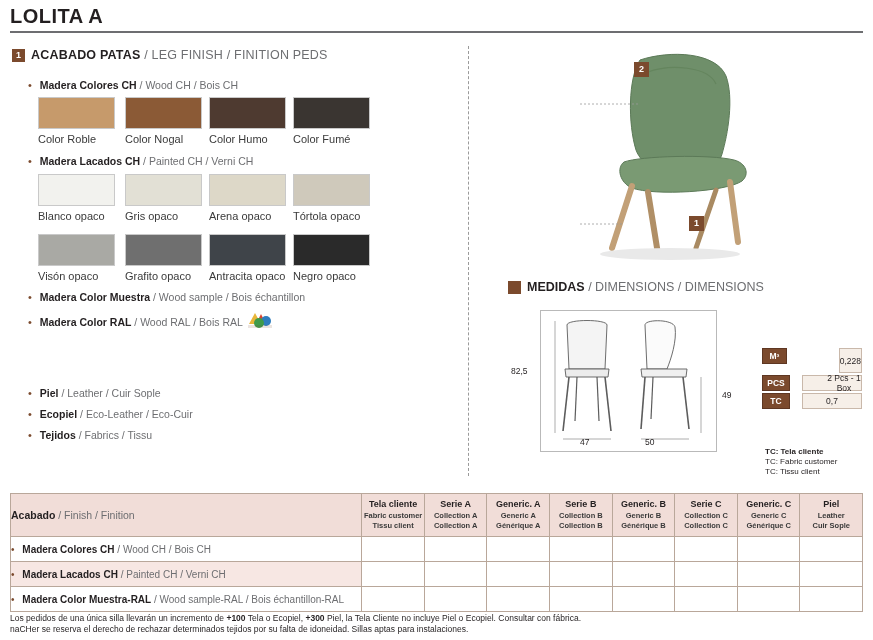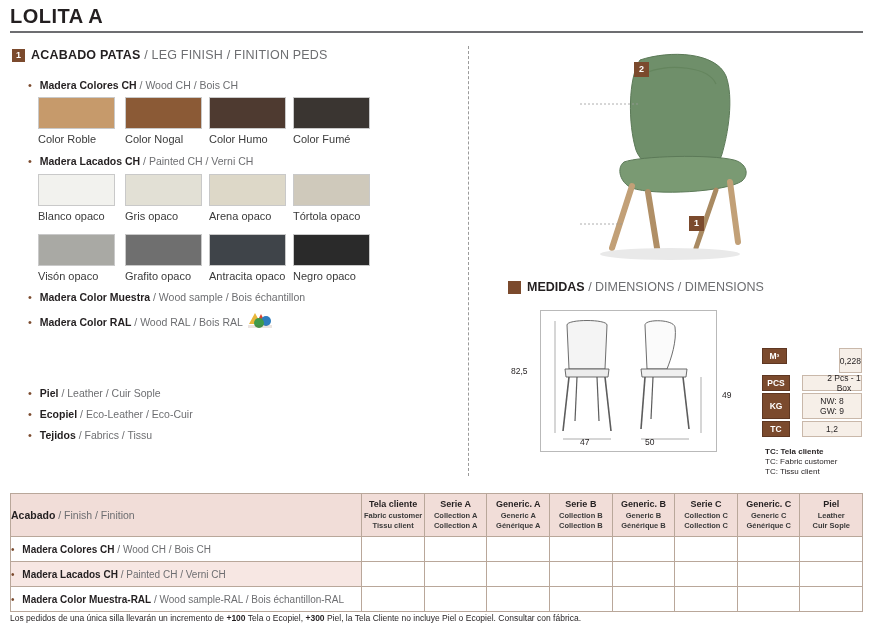--- a/index.html
+++ b/index.html
@@ -259,27 +259,22 @@
   <div class="spec">
     <div class="spec-row">
       <div class="spec-key" style="height:16px;">M³</div>
       <div class="spec-val" style="height:25px;margin-left:40px;">0,228</div>
     </div>
     <div class="spec-row">
       <div class="spec-key" style="height:16px;">PCS</div>
       <div class="spec-val" style="height:16px;padding-left:24px;">2 Pcs - 1 Box</div>
     </div>
     <div class="spec-row">
-      <div class="spec-key" style="height:26px;">KG</div>
-      <div class="spec-val" style="height:26px;white-space:pre-line;">NW: 8
-GW: 9</div>
-    </div>
-    <div class="spec-row">
       <div class="spec-key" style="height:16px;">TC</div>
-      <div class="spec-val" style="height:16px;">1,2</div>
+      <div class="spec-val" style="height:16px;">0,7</div>
     </div>
   </div>
   <div class="tc-note">
     <div class="b">TC: Tela cliente</div>
     <div>TC: Fabric customer</div>
     <div>TC: Tissu client</div>
   </div>
 
   <table class="tbl">
     <tbody>
@@ -369,15 +364,16 @@
       <td class="cell"></td>
       <td class="cell"></td>
       <td class="cell"></td>
       <td class="cell"></td>
     </tr>
   </tbody>
     </table>
 
   <div class="foot">
     <span>Los pedidos de una única silla llevarán un incremento de </span><span class="b">+100</span><span> Tela o Ecopiel, </span><span class="b">+300</span><span> Piel, la Tela Cliente no incluye Piel o Ecopiel. Consultar con fábrica.</span><br>
+    <span>naCHer se reserva el derecho de rechazar determinados tejidos por su falta de idoneidad. Sillas aptas para instalaciones.</span>
   </div>
 
 </div>
 
 </body></html>

